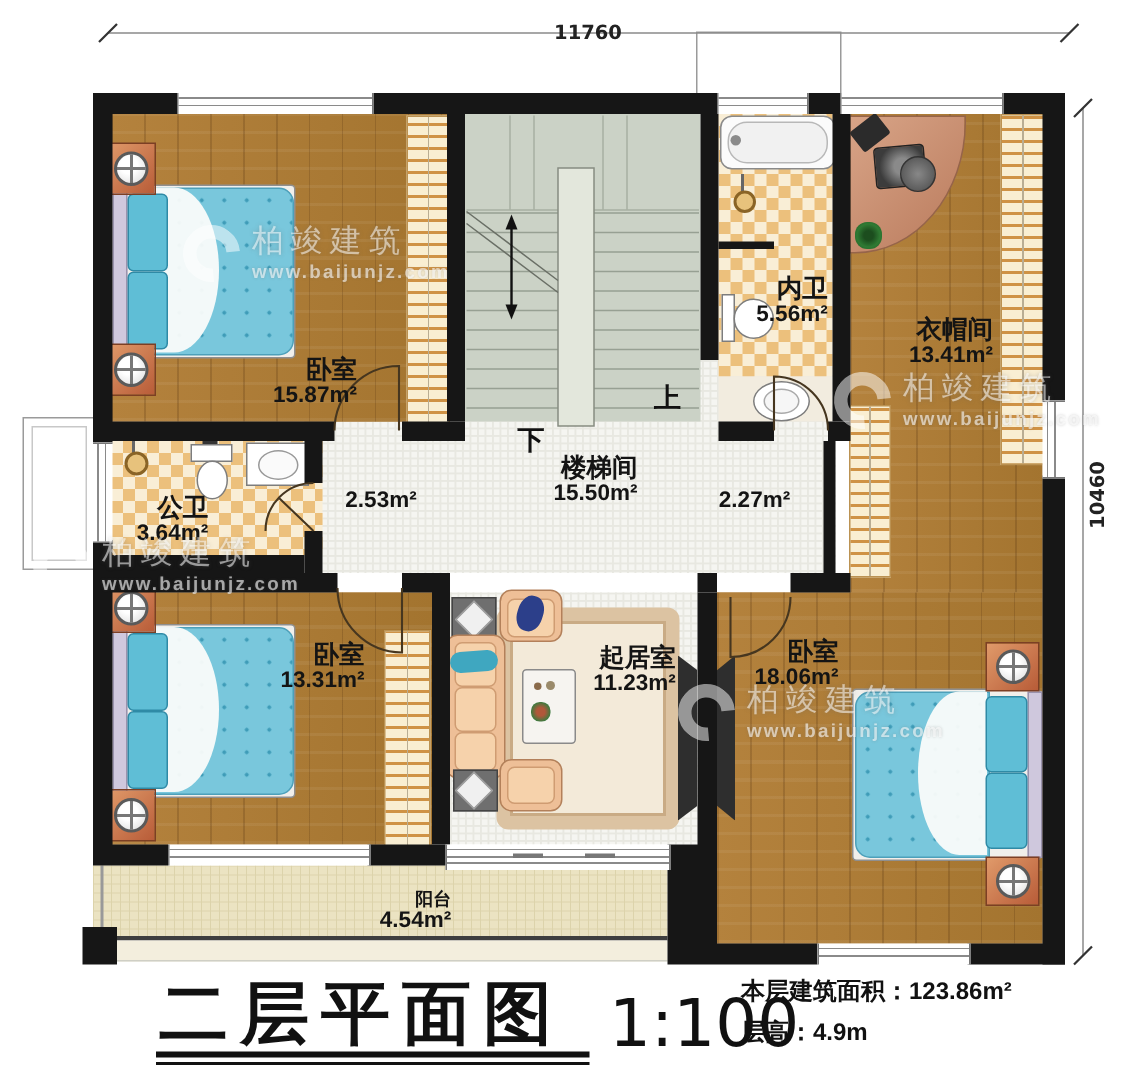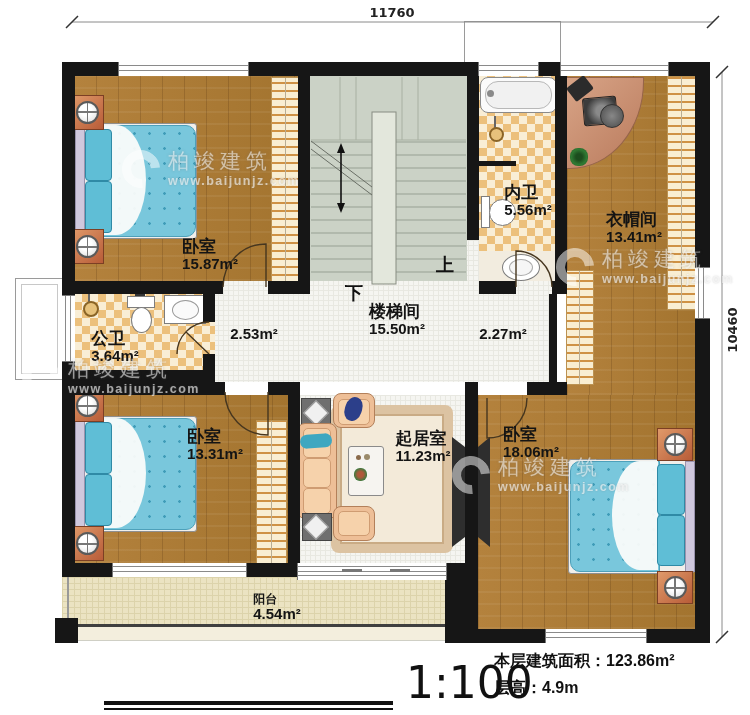--- a/index.html
+++ b/index.html
@@ -52,21 +52,21 @@
   .desk{position:absolute;background:linear-gradient(135deg,#d8a487,#b97a5c);border:1px solid #96644a;border-radius:0 0 95% 0}
   .monitor{position:absolute;background:radial-gradient(circle at 55% 50%,#8a8a8a 25%,#3c3c3c 70%);border:1px solid #222;border-radius:3px;transform:rotate(-5deg)}
   .laptop{position:absolute;background:#2b2b2b;border-radius:2px;transform:rotate(-38deg)}
   .chair{position:absolute;background:radial-gradient(#888,#4a4a4a);border:1px solid #333;border-radius:50%}
   .plant{position:absolute;background:radial-gradient(circle,#1c4d1e 25%,#2f7a33 60%,#245c27);border-radius:45%}
   .sofa{position:absolute;background:#eebf97;border:1px solid #b3805a;border-radius:8px}
   .cushion{position:absolute;background:#f6d2ab;border:1px solid #cf9c72;border-radius:5px}
   .carpet{position:absolute;background:#f3ead9;border:9px solid #dcc3a2;border-radius:8px;box-shadow:inset 0 0 0 2px #c9ab85}
   .ctable{position:absolute;background:#f6f4f0;border:1.5px solid #8a8a8a;border-radius:3px}
   .tv{position:absolute;background:#2e2e2e}
-  .rlabel{position:absolute;transform:translateX(-50%);text-align:left;line-height:1.12;white-space:nowrap;color:#141414}
+  .rlabel{position:absolute;transform:translateX(-50%);text-align:right;line-height:1.12;white-space:nowrap;color:#141414}
   .rname{font-size:17px;font-weight:700}
   .rarea{font-size:15px;font-weight:700}
   .updown{position:absolute;font-size:18px;font-weight:700;color:#111}
   .dimtext{position:absolute;font-family:"DejaVu Sans",sans-serif;font-size:13px;font-weight:700;color:#222}
   .wm{position:absolute;display:flex;align-items:center;gap:8px;pointer-events:none}
   .wm-logo{width:38px;height:38px;border:9px solid rgba(255,255,255,.5);border-right-color:transparent;
         border-radius:50%;transform:rotate(40deg);box-sizing:border-box}
   .wm-brand{font-size:21px;font-weight:400;letter-spacing:5px;color:rgba(255,255,255,.55);
         text-shadow:0 0 3px rgba(100,100,100,.35);line-height:1}
   .wm-url{font-size:12.5px;font-weight:700;letter-spacing:1.5px;color:rgba(255,255,255,.6);
@@ -330,23 +330,24 @@
       </div>
   </div>
   <div class="wm" style="left:452px;top:456px">
     <div class="wm-logo"></div>
     <div>
         <div class="wm-brand">柏竣建筑</div>
          <div class="wm-url">www.baijunjz.com</div>
       </div>
   </div>
 
-  <div class="dimtext" style="left:392px;top:5px;transform:translateX(-50%)">11760</div>
+  <div class="dimtext" style="left:392px;top:15px;transform:translateX(-50%)">11760</div>
   <div class="dimtext" style="left:703px;top:322px;width:60px;height:16px;line-height:16px;text-align:center;transform:rotate(-90deg)">10460</div>
 
+  <div class="title-cn" style="left:106px;top:652px">二层平面图</div>
   <div class="uline" style="left:104px;top:701px;width:289px;height:4px"></div>
   <div class="uline" style="left:104px;top:708px;width:289px;height:2px"></div>
   <div class="title-scale" style="left:406px;top:661px">1:100</div>
   <div class="info" style="left:494px;top:651px">
     <span>本层建筑面积：</span><span>123.86m²</span>
   </div>
   <div class="info" style="left:494px;top:678px">
     <span>层高：</span><span>4.9m</span>
   </div>
 

